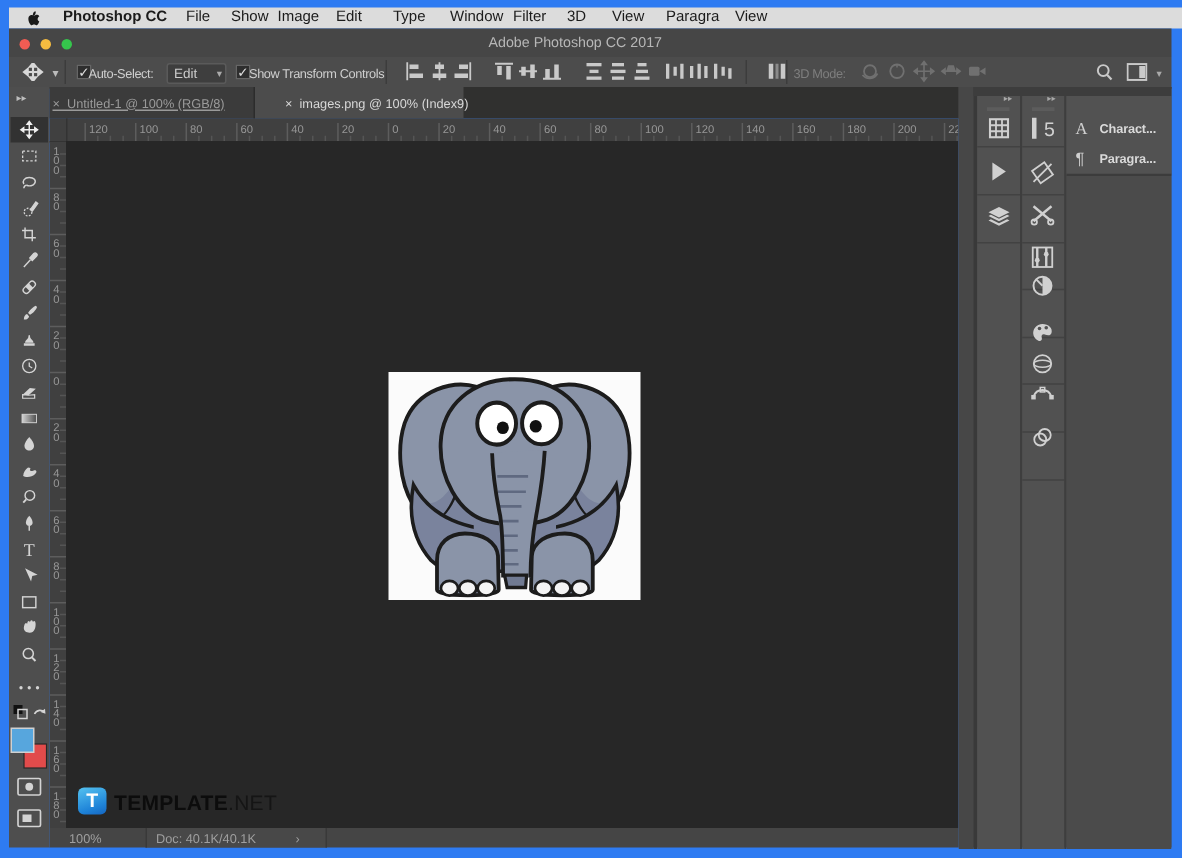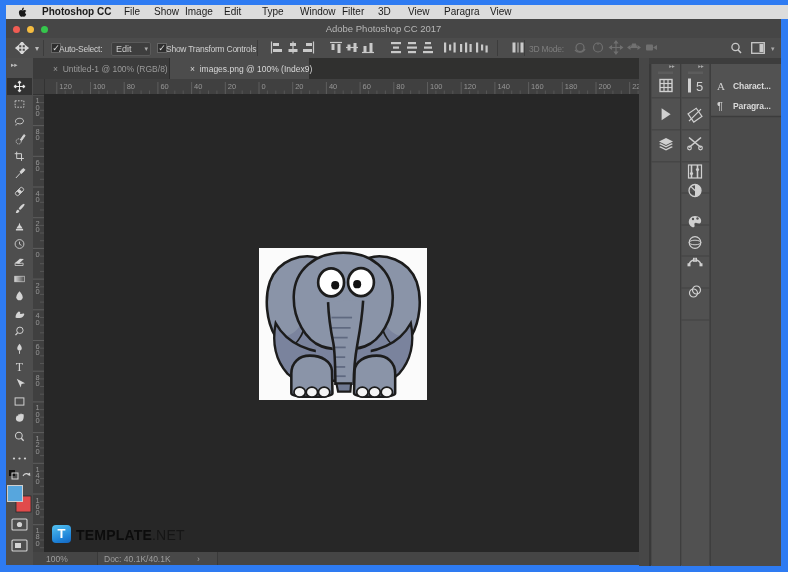--- a/index.html
+++ b/index.html
@@ -168,21 +168,21 @@
   </svg>
   <svg class="abs" style="left:745px;top:4px" width="14" height="12" viewBox="0 0 14 12">
     <rect x="0.7" y="0.7" width="12.6" height="10.6" fill="none" stroke="#c9c9c9" stroke-width="1.3"></rect>
     <rect x="8.5" y="2" width="4" height="8" fill="#c9c9c9"></rect>
   </svg>
   <div class="otext" style="left:765px;color:#aaa;font-size:7px;top:7px">▾</div>
 </div>
 
 <div class="abs" id="tabbar">
   <div class="tab" style="left:0;width:136px;background:#3b3b3b;color:#9a9a9a;border-right:1px solid #2c2c2c;">
-    <span style="margin-left:20px;">×&nbsp;&nbsp;Untitled-1 @ 100% (RGB/8)</span>
+    <span style="margin-left:2px;text-decoration:underline;">×&nbsp;&nbsp;Untitled-1 @ 100% (RGB/8)</span>
   </div>
   <div class="tab" style="left:137px;width:139px;background:#4c4c4c;color:#d8d8d8;">
     <span style="margin-left:20px;">×&nbsp;&nbsp;images.png @ 100% (Index9)</span>
   </div>
 </div>
 
 <div class="abs" id="hruler">
     <svg width="595" height="15" viewBox="0 0 595 15" style="position:absolute;left:0;top:0">
 <line x1="12.8" y1="3" x2="12.8" y2="15" stroke="#5d5d5d" stroke-width="1"></line>
 <text x="15.3" y="9.5" font-size="7.5" fill="#969696" font-family="Liberation Sans, sans-serif">120</text>

